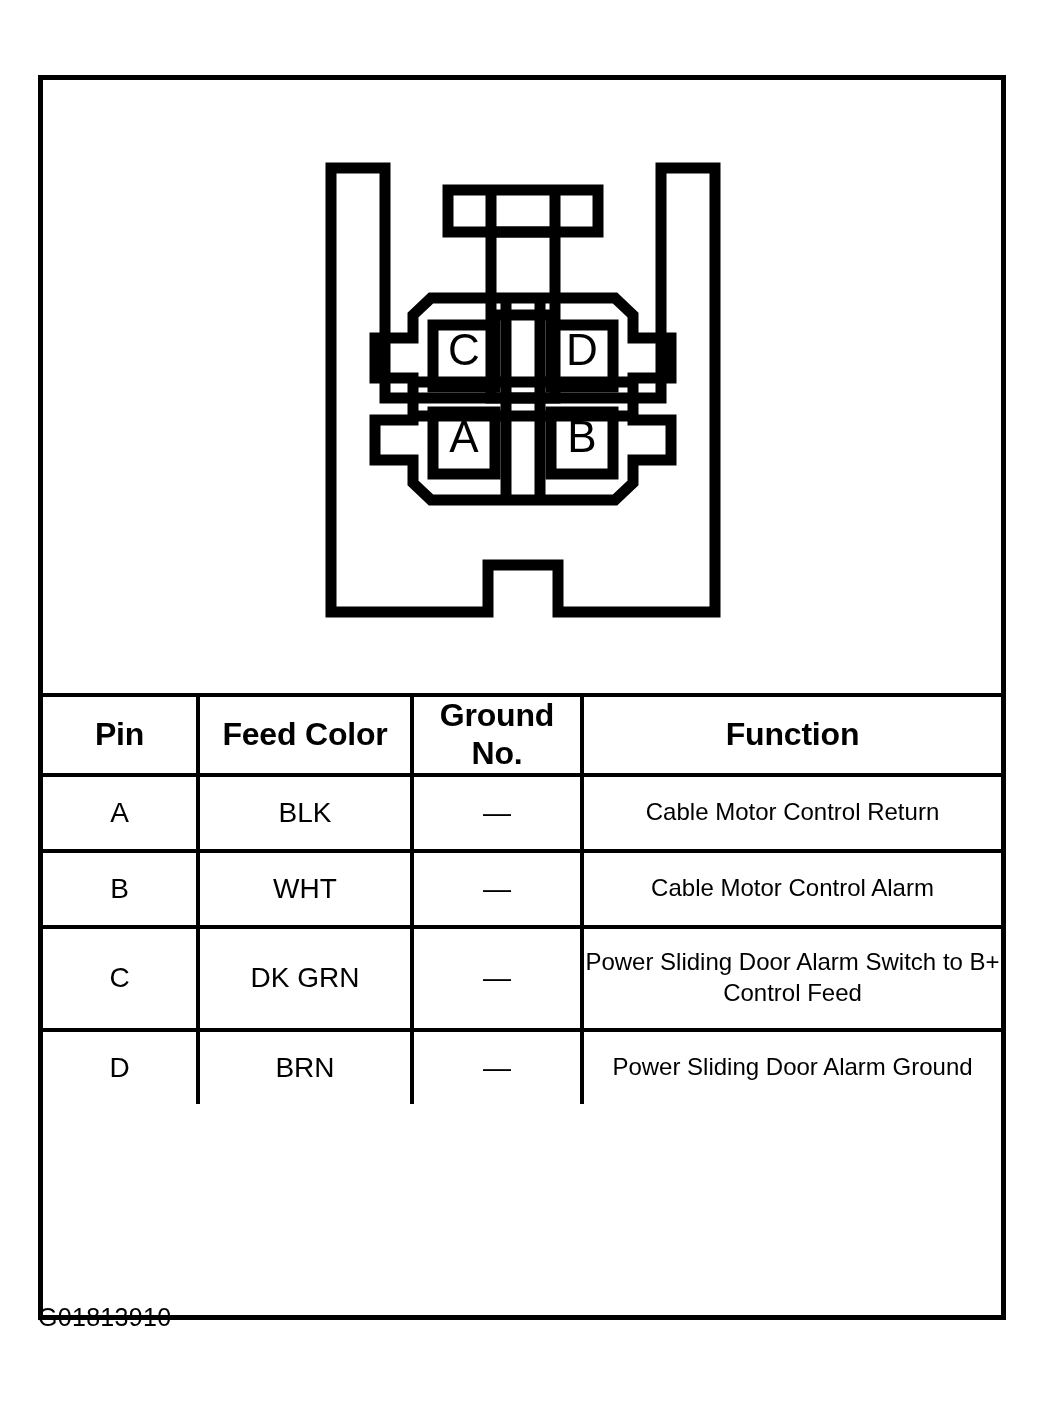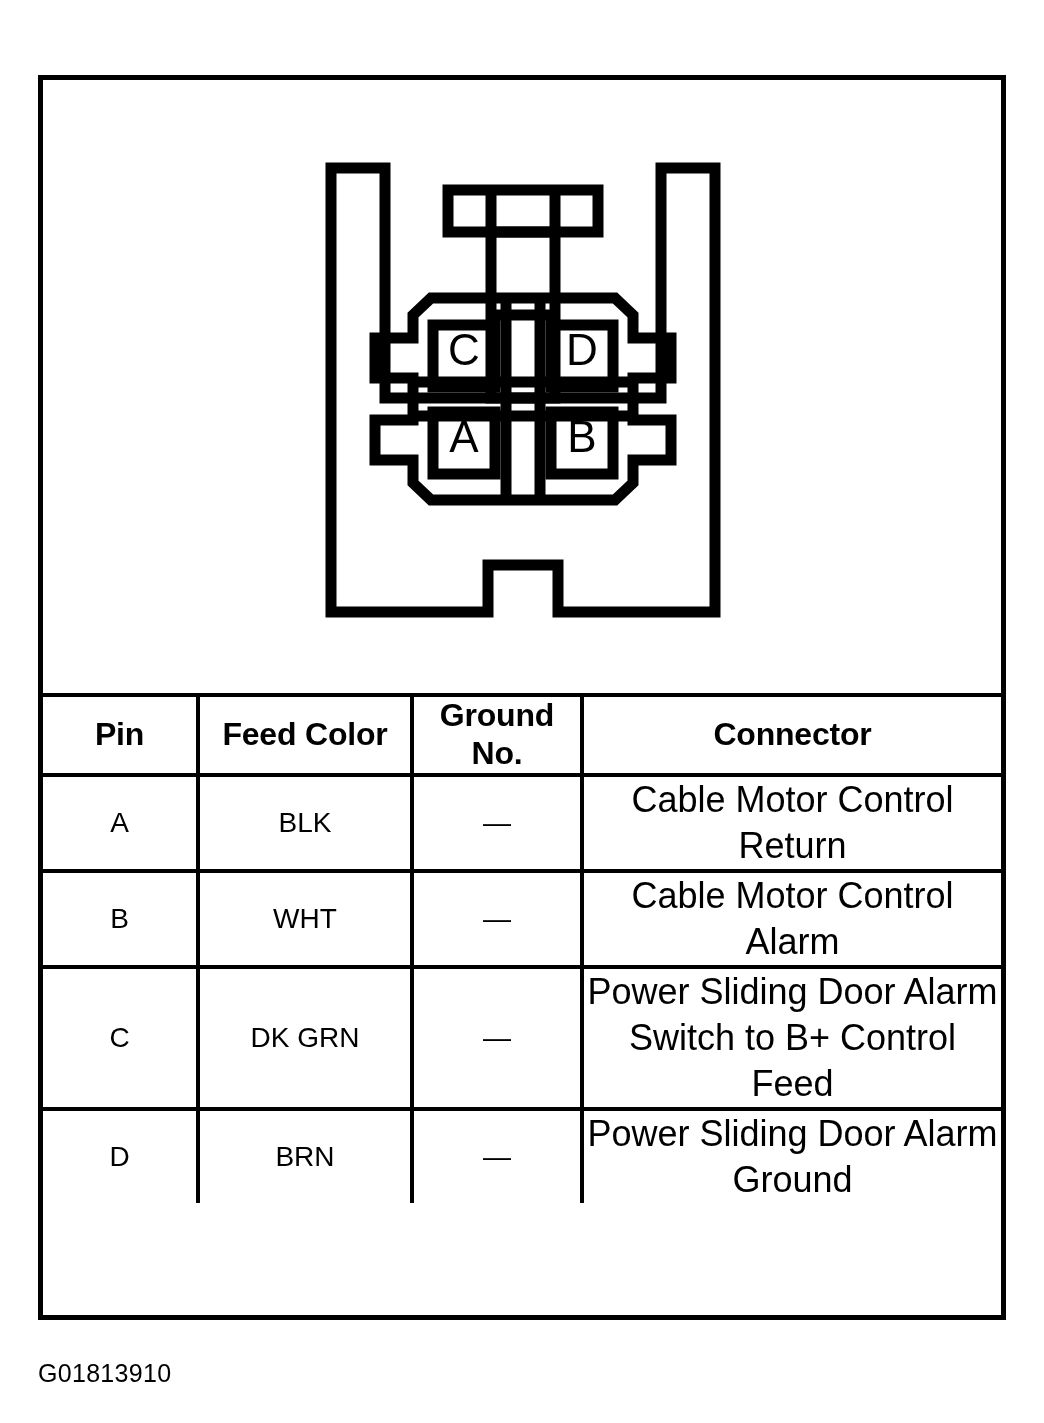--- a/index.html
+++ b/index.html
@@ -82,35 +82,35 @@
 
   .cell {
     font-weight: normal;
     font-size: 28px;
     line-height: 1.2;
     padding: 9px 6px;
   }
   .cell-fn {
     text-align: left;
     padding-left: 20px;
-    font-size: 36px;
+    font-size: 24px;
     line-height: 1.28;
   }
   .row-a td, .row-b td, .row-d td { height: 72px; }
   .row-c td { height: 99px; }
   .hdr-row-1 td { height: 86px; }
   .hdr-row-2 td { height: 72px; }
 
   .dash { font-size: 28px; }
 
   
   #caption {
     position: absolute;
     left: 38px;
-    top: 1359px;
+    top: 1303px;
     font-size: 25px;
     font-weight: normal;
     letter-spacing: 0.3px;
     white-space: nowrap;
   }
 </style>
 </head>
 <body>
 
 <div id="page">
@@ -208,21 +208,21 @@
         <col class="col-pin">
           <col class="col-wire">
           <col class="col-circuit">
           <col class="col-function">
       </colgroup>
       <tbody>
         <tr class="hdr-row-2">
           <td class="hdr">Pin</td>
           <td class="hdr">Feed Color</td>
           <td class="hdr">Ground No.</td>
-          <td class="hdr">Connector</td>
+          <td class="hdr">Function</td>
         </tr>
 
         <tr class="row-a">
           <td class="cell">A</td>
           <td class="cell">BLK</td>
           <td class="cell dash">—</td>
           <td class="cell cell-fn">Cable Motor Control Return</td>
         </tr>
         <tr class="row-b">
           <td class="cell">B</td>

